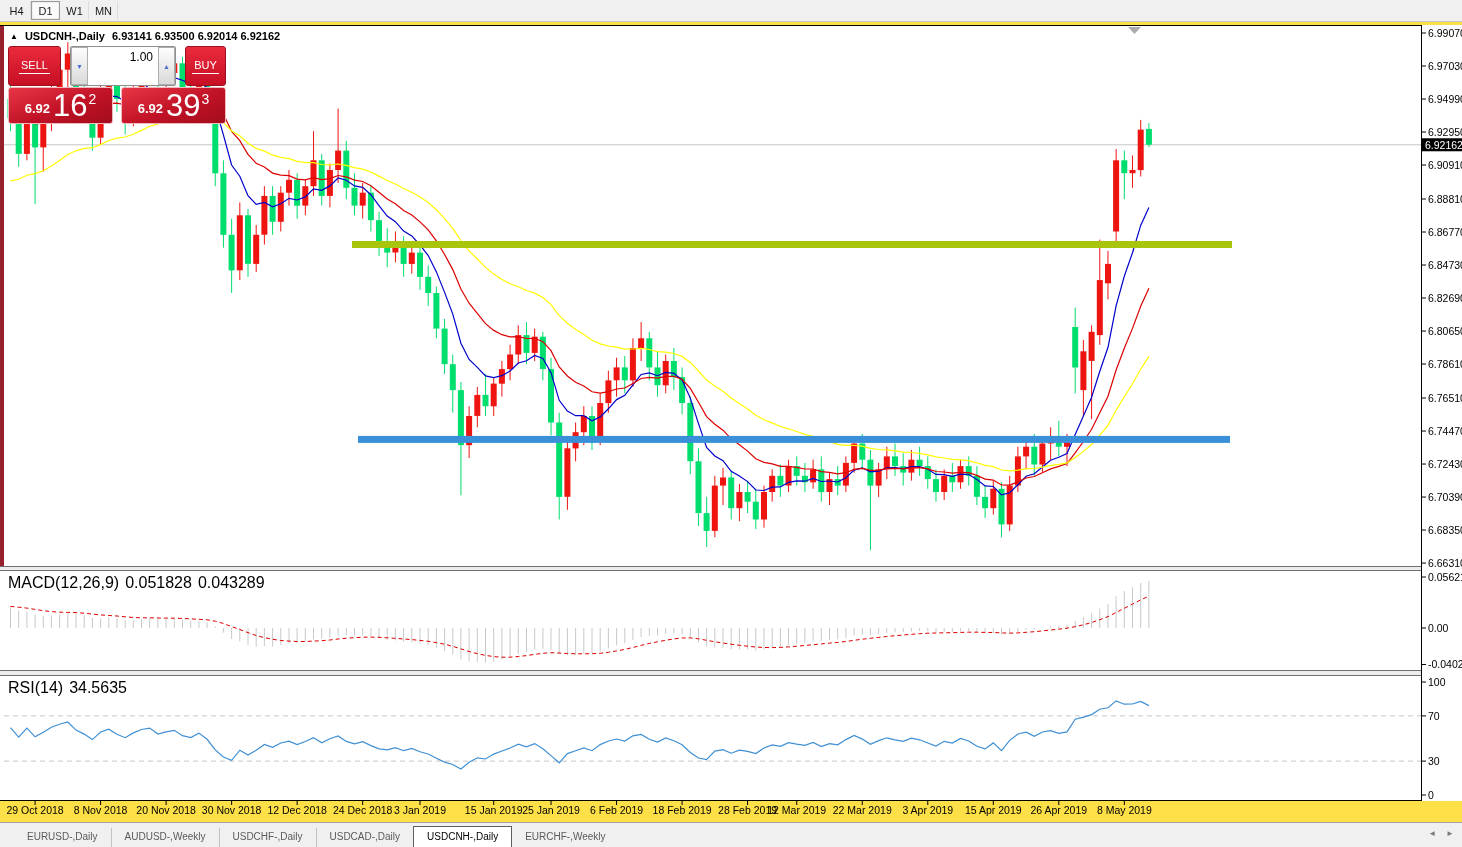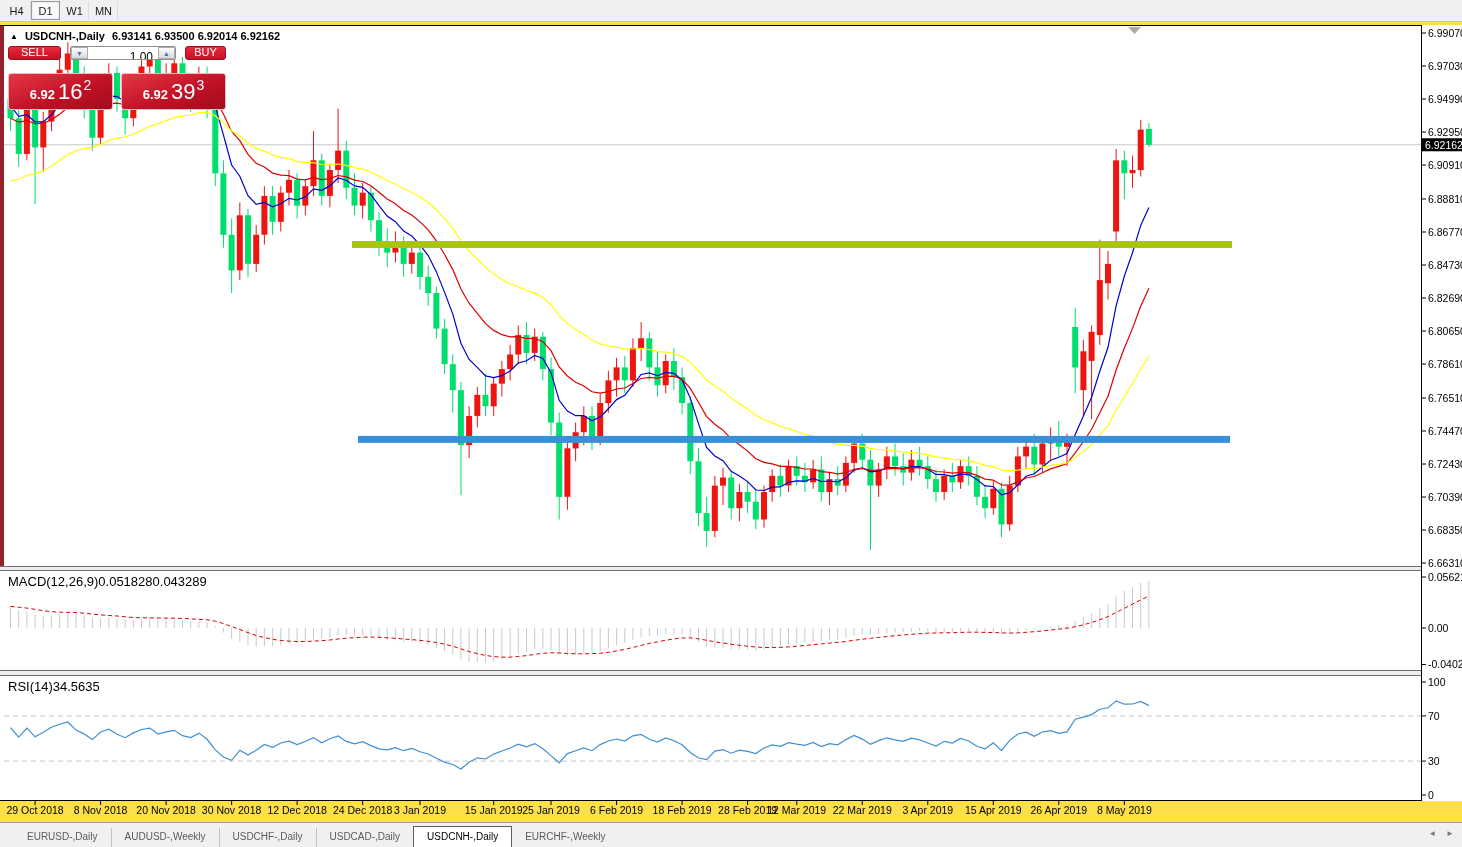--- a/index.html
+++ b/index.html
@@ -18,41 +18,41 @@
   svg.chart { position:absolute; top:0; left:0; z-index:5; }
   svg text { font-family:"Liberation Sans", sans-serif; }
 
   
   .chart-title { position:absolute; top:30px; left:10px; z-index:20; font-size:11px; font-weight:bold;
                  color:#000; display:flex; gap:7px; align-items:center; }
   .collapse-tri { font-size:8px; color:#000; }
 
   
   .trade-widget { position:absolute; top:46px; left:8px; width:218px; z-index:25; }
-  .tw-row1 { display:flex; height:14px; gap:9px; }
+  .tw-row1 { display:flex; height:40px; gap:9px; }
   .btn-red { background:linear-gradient(#ea2a3c,#c70f24); border:1px solid #9b1020; border-radius:3px;
              color:#fff; font-size:11px; display:flex; align-items:center; justify-content:center; cursor:pointer; }
   .btn-red .lbl { display:block; border-bottom:1px solid #ffffff; padding:0 2px 2px 2px; }
   .btn-sell { width:53px; }
   .btn-buy  { flex:1; }
   .spinner { width:106px; display:flex; border:1px solid #8f8f8f; background:#fff; border-radius:2px; overflow:hidden; }
   .spin-btn { width:17px; background:linear-gradient(#fdfdfd,#d9d9d9); border:1px solid #aeaeae;
               display:flex; align-items:center; justify-content:center; font-size:7px; color:#4f6fd0; cursor:pointer; }
   .spin-val { flex:1; font-size:12px; color:#000; text-align:right; padding:3px 5px 0 0; background:#fff; }
-  .tw-row2 { display:flex; gap:8px; margin-top:13px; height:37px; }
+  .tw-row2 { display:flex; gap:8px; margin-top:1px; height:37px; }
   .tile { flex:1; background:linear-gradient(160deg,#e836:0,#e83646 0%,#c11226 55%,#a30c1d 100%);
           background:linear-gradient(160deg,#e83646 0%,#c11226 55%,#a30c1d 100%);
           border:1px solid #efb9bd; border-radius:3px; color:#fff; display:flex; align-items:flex-end;
           justify-content:center; padding-bottom:2px; cursor:pointer; }
   .tile .small { font-size:13px; font-weight:bold; margin:0 3px 5px 0; }
-  .tile .big   { font-size:22px; line-height:30px; }
+  .tile .big   { font-size:31px; line-height:30px; }
   .tile .sup   { font-size:14px; margin:2px 0 14px 1px; }
 
   
-  .pane-label { position:absolute; z-index:20; font-size:13px; color:#000; left:8px; display:flex; }
+  .pane-label { position:absolute; z-index:20; font-size:16px; color:#000; left:8px; display:flex; gap:6px; }
 
   
   .tab-bar { position:absolute; left:0; right:0; top:822px; height:25px; background:#f0f0f0;
              border-top:1px solid #9f9f9f; display:flex; align-items:flex-end; padding-left:14px; z-index:30; }
   .tab { font-size:10px; color:#5b5b5b; padding:3px 13px 5px 13px; border-left:1px solid #c3c3c3; cursor:pointer;
          white-space:nowrap; }
   .tab:first-child { border-left:none; }
   .tab.active { background:#fff; color:#000; border:1px solid #5f5f5f; border-bottom:none; padding-top:4px; }
   .tab.active + .tab { border-left:none; }
   .tab-nav { position:absolute; right:8px; top:7px; display:flex; gap:10px; }

